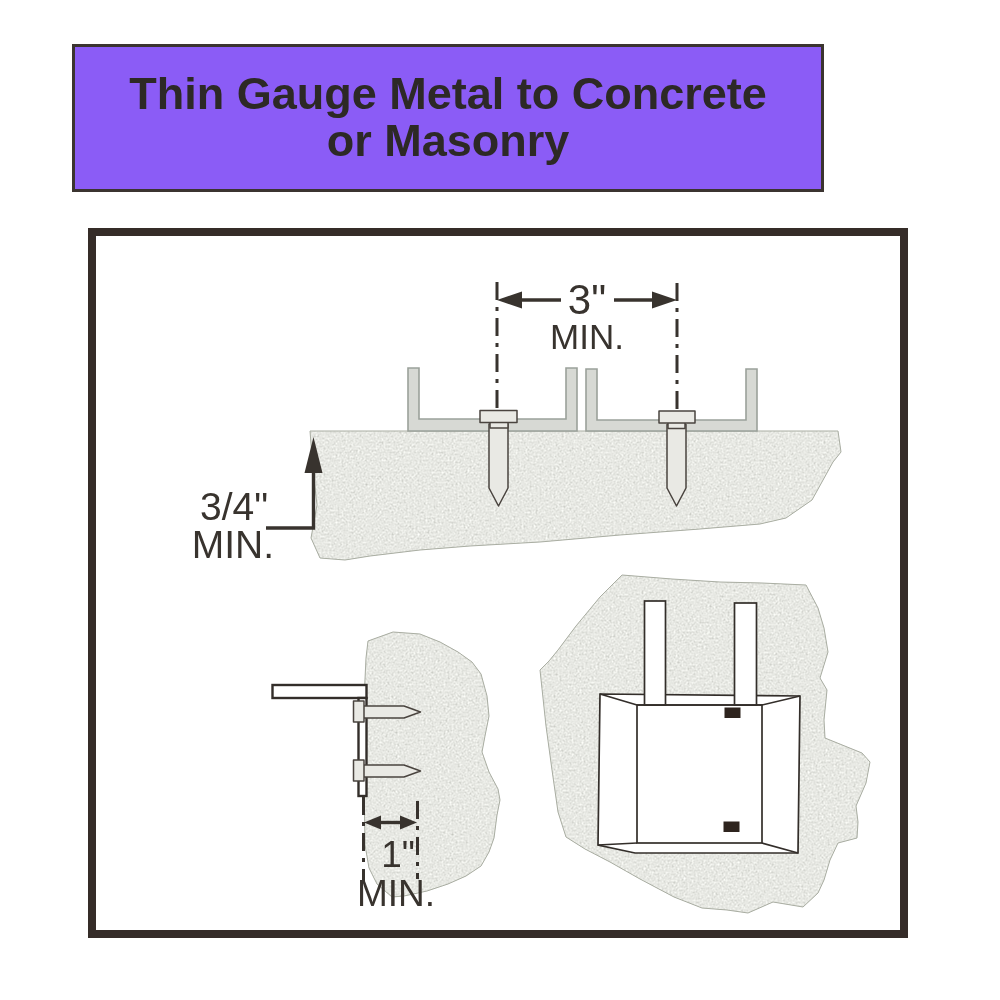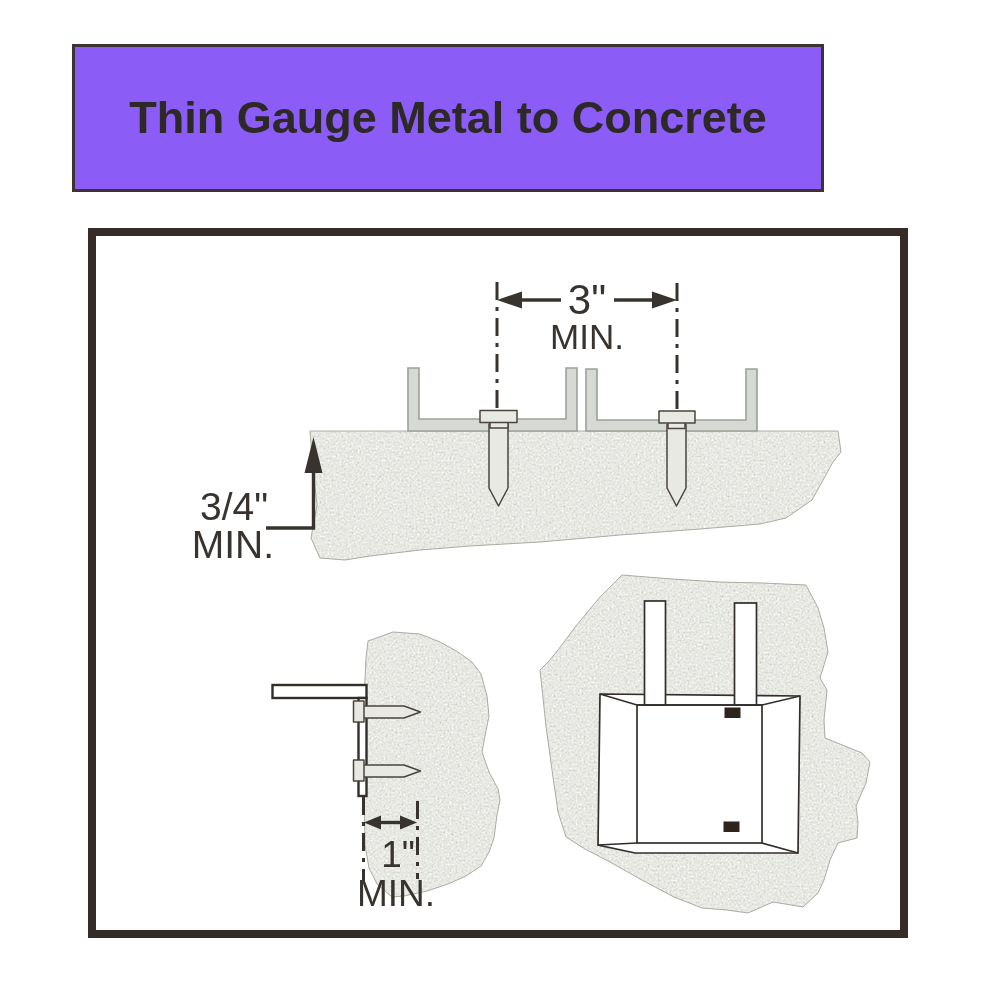--- a/index.html
+++ b/index.html
@@ -29,20 +29,21 @@
   .dimline{stroke:var(--ink);stroke-width:3.4;fill:none;}
   .ah{fill:var(--ink);stroke:none;}
   .knock{fill:var(--knockout);}
   .blobedge{fill:none;stroke:#aaaea3;stroke-width:1;}
 </style>
 </head>
 <body>
 
 <div class="title-box">
   <div class="tl">Thin Gauge Metal to Concrete</div>
+  <div class="tl">or Masonry</div>
 </div>
 
 <div class="frame">
   <svg width="804" height="694" viewBox="96 236 804 694" xmlns="http://www.w3.org/2000/svg">
     <defs>
       <filter id="granite" x="-5%" y="-5%" width="110%" height="110%">
         <feTurbulence type="fractalNoise" baseFrequency="0.5" numOctaves="3" seed="7"></feTurbulence>
         <feColorMatrix type="matrix" values="0.28 0.28 0.28 0 0.38  0.28 0.28 0.28 0 0.39  0.28 0.28 0.28 0 0.35  0 0 0 0 1"></feColorMatrix>
       </filter>
       <filter id="chips" x="-5%" y="-5%" width="110%" height="110%">

